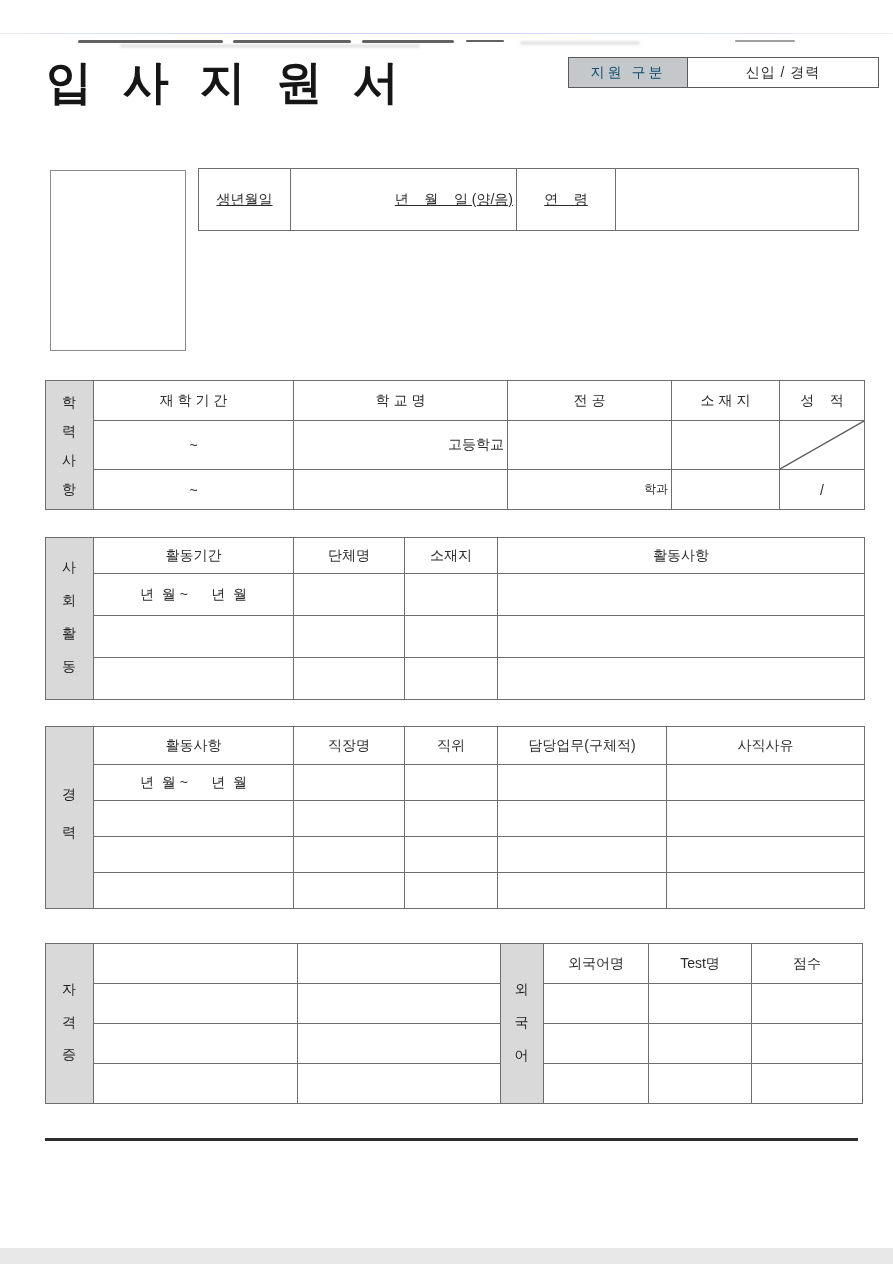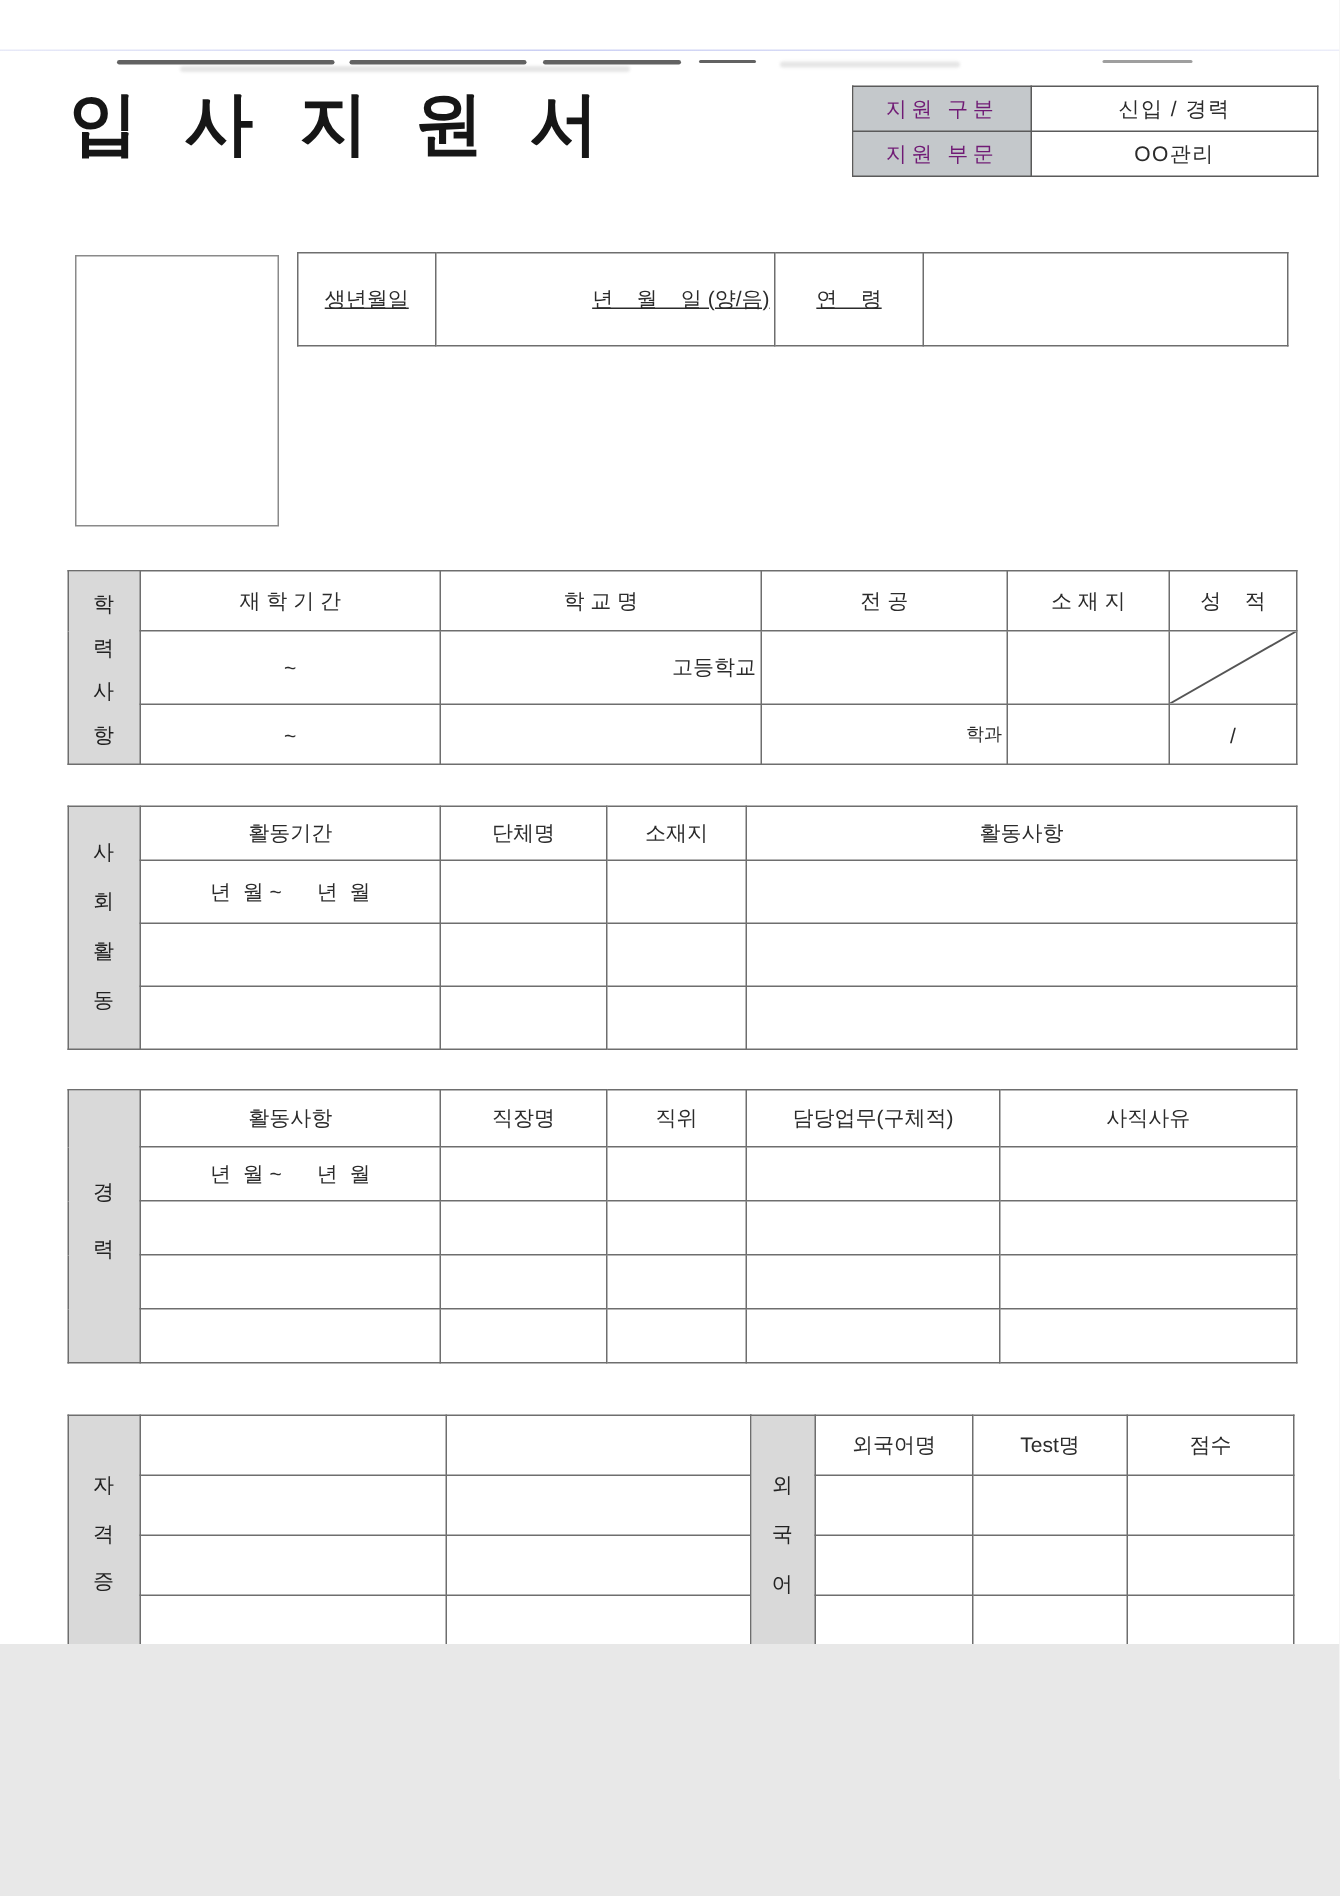--- a/index.html
+++ b/index.html
@@ -1,18 +1,18 @@
 <!DOCTYPE html>
 <html><head>
 <meta charset="utf-8">
 <style>
   * { box-sizing: border-box; }
   body { margin:0; background:#e8e8e8; }
   .page {
-    position:relative; width:893px; height:1096px; margin:0 auto;
+    position:relative; width:893px; height:1248px; margin:0 auto;
     background:#ffffff; overflow:hidden;
     font-family:"Liberation Sans","DejaVu Sans",sans-serif; color:#2b2b2b;
   }
   
   .scan-line-blue { position:absolute; top:33px; left:0; width:893px; height:1px;
     background:linear-gradient(90deg, rgba(125,135,215,.18), rgba(140,150,230,.45) 40%, rgba(125,135,215,.15)); }
   .scan-seg { position:absolute; top:40px; height:3px; background:#3f3f3f; opacity:.82; border-radius:2px; }
   .scan-smudge { position:absolute; height:4px; background:#9a9a9a; opacity:.25; border-radius:3px; filter:blur(1px); }
 
   .title {
@@ -20,21 +20,21 @@
     font-size:46px; font-weight:bold; letter-spacing:9px; color:#161616; white-space:pre;
   }
 
   table { border-collapse:collapse; table-layout:fixed; position:absolute; background:#fff; }
   th, td { border:1px solid #6e6e6e; padding:0; font-weight:normal; font-size:14px;
     vertical-align:middle; text-align:center; white-space:pre; overflow:hidden; }
 
   
   .appinfo { left:568px; top:57px; width:310px; border:1px solid #454545; }
   .appinfo tr { height:30px; }
-  .appinfo th { background:#c4c8cb; color:#701a75; letter-spacing:3px; border-color:#5a5a5a; }
+  .appinfo th { background:#c4c8cb; color:#0c4a6e; letter-spacing:3px; border-color:#5a5a5a; }
   .appinfo td { letter-spacing:1px; border-color:#5a5a5a; }
 
   
   .photo { position:absolute; left:50px; top:170px; width:136px; height:181px; border:1px solid #8a8a8a; }
 
   
   .personal { left:198px; top:168px; width:660px; }
   .personal tr.r1 { height:62px; } .personal tr.r2 { height:62px;text-decoration:underline; } .personal tr.r3 { height:61px; }
   .cell-left { text-align:left; padding-left:9px; }
   .cell-right { text-align:right; padding-right:3px; }
@@ -84,24 +84,20 @@
   <table class="appinfo">
     <colgroup>
         <col style="width:119px">
         <col style="width:191px">
       </colgroup>
     <tbody>
         <tr>
       <th>지원 구분</th>
       <td>신입 / 경력</td>
     </tr>
-    <tr>
-      <th>지원 부문</th>
-      <td>OO관리</td>
-    </tr>
   </tbody>
     </table>
 
   <div class="photo"></div>
 
   <table class="personal">
     <colgroup>
         <col style="width:92px">
         <col style="width:226px">
         <col style="width:99px">

